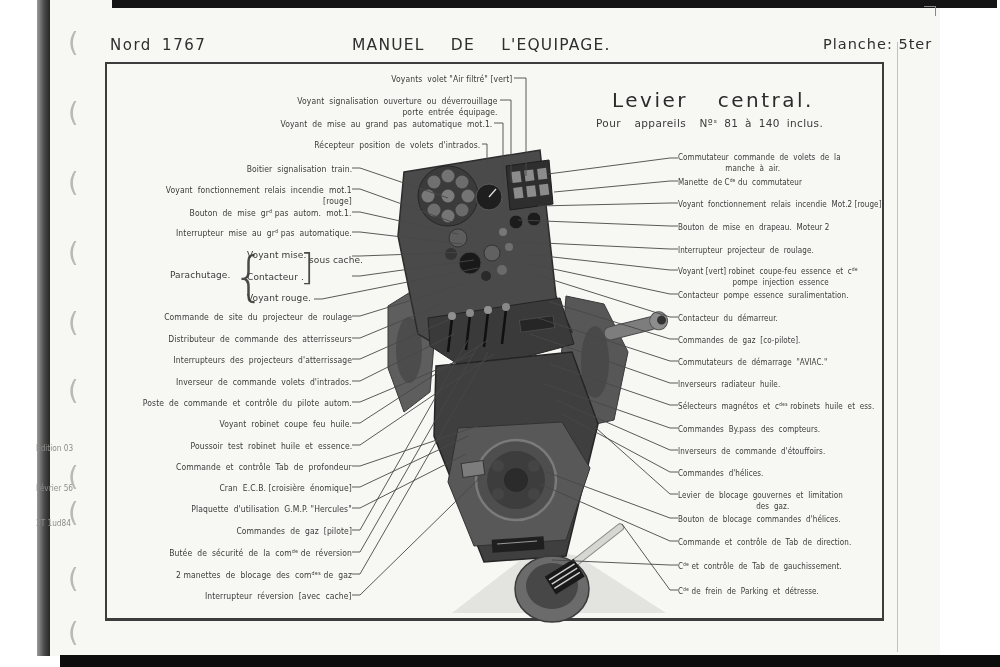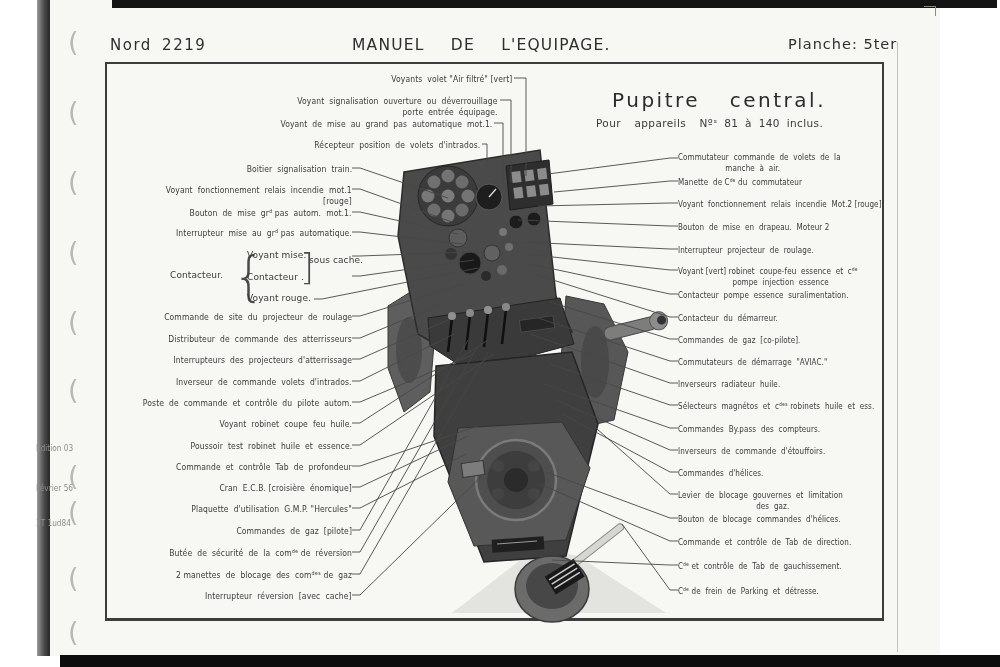--- a/index.html
+++ b/index.html
@@ -11,21 +11,21 @@
   .bar-bottom{position:absolute;left:60px;top:655px;width:940px;height:12px;background:#0d0d0d;}
   .spine{position:absolute;left:37px;top:0;width:13px;height:656px;
          background:linear-gradient(to right,#9a9a9a,#4a4a4a 55%,#262626);}
   .page-edge{position:absolute;left:897px;top:42px;width:1px;height:610px;background:#c2c2c0;}
   .corner-mark{position:absolute;left:924px;top:6px;width:11px;height:9px;
                border-top:1px solid #8a8a8a;border-right:1px solid #8a8a8a;}
   .hole{position:absolute;left:68px;font-size:27px;color:#b8b8b4;font-family:"DejaVu Sans",sans-serif;}
   .hdr{position:absolute;color:#2e2e2e;white-space:pre;}
   .hdr-left{left:110px;top:36px;font-size:15px;letter-spacing:1.5px;word-spacing:4px;}
   .hdr-center{left:352px;top:36px;font-size:15.5px;letter-spacing:1.2px;word-spacing:7px;}
-  .hdr-right{left:788px;top:36px;font-size:14.5px;letter-spacing:1px;}
+  .hdr-right{left:823px;top:36px;font-size:14.5px;letter-spacing:1px;}
   .figure-box{position:absolute;left:105px;top:62px;width:775px;height:554px;
               border:2px solid #3c3c3c;border-bottom-width:3px;background:transparent;}
   .fig-title{position:absolute;left:612px;top:88px;font-size:20px;letter-spacing:2.5px;
              word-spacing:6px;color:#2b2b2b;white-space:pre;}
   .fig-subtitle{position:absolute;left:596px;top:117px;font-size:10.5px;letter-spacing:.4px;
                 word-spacing:3px;color:#3a3a3a;white-space:pre;}
   .lbl{position:absolute;font-size:9px;line-height:10.5px;color:#3a3a3a;
        white-space:pre;letter-spacing:.1px;z-index:3;}
   .lblL{text-align:right;transform:scaleX(.85);transform-origin:right top;}
   .lblR{transform:scaleX(.8);transform-origin:left top;}
@@ -51,26 +51,26 @@
 <div class="hole" style="top:96px">(</div>
 <div class="hole" style="top:166px">(</div>
 <div class="hole" style="top:236px">(</div>
 <div class="hole" style="top:306px">(</div>
 <div class="hole" style="top:374px">(</div>
 <div class="hole" style="top:460px">(</div>
 <div class="hole" style="top:496px">(</div>
 <div class="hole" style="top:562px">(</div>
 <div class="hole" style="top:616px">(</div>
 
-<div class="hdr hdr-left">Nord 2219</div>
+<div class="hdr hdr-left">Nord 1767</div>
 <div class="hdr hdr-center">MANUEL  DE  L'EQUIPAGE.</div>
 <div class="hdr hdr-right">Planche: 5ter</div>
 
 <div class="figure-box"></div>
-<div class="fig-title">Pupitre  central.</div>
+<div class="fig-title">Levier  central.</div>
 <div class="fig-subtitle">Pour  appareils  Nºˢ 81 à 140 inclus.</div>
 
 <svg class="art" width="1000" height="667" viewBox="0 0 1000 667">
 
   <polygon points="452,613 536,548 578,556 666,613" fill="#e3e3df"></polygon>
 
   <polygon points="388,306 420,286 436,320 430,392 404,412 388,368" fill="#5e5e5e" stroke="#3a3a3a" stroke-width="1"></polygon>
   <ellipse cx="409" cy="350" rx="13" ry="33" fill="#4c4c4c"></ellipse>
   <polygon points="566,296 604,304 628,352 614,420 578,428 560,372" fill="#575757" stroke="#383838" stroke-width="1"></polygon>
   <ellipse cx="595" cy="362" rx="14" ry="36" fill="#494949"></ellipse>
@@ -220,21 +220,21 @@
 <div class="lbl lblL" style="right:648px;top:419px">Voyant  robinet  coupe  feu  huile.</div>
 <div class="lbl lblL" style="right:648px;top:441px">Poussoir  test  robinet  huile  et  essence.</div>
 <div class="lbl lblL" style="right:648px;top:462px">Commande  et  contrôle  Tab  de  profondeur</div>
 <div class="lbl lblL" style="right:648px;top:483px">Cran  E.C.B. [croisière  énomique]</div>
 <div class="lbl lblL" style="right:648px;top:504px">Plaquette  d'utilisation  G.M.P. "Hercules"</div>
 <div class="lbl lblL" style="right:648px;top:526px">Commandes  de  gaz  [pilote]</div>
 <div class="lbl lblL" style="right:648px;top:548px">Butée  de  sécurité  de  la  comᵈᵉ de  réversion</div>
 <div class="lbl lblL" style="right:648px;top:570px">2 manettes  de  blocage  des  comᵈᵉˢ de  gaz</div>
 <div class="lbl lblL" style="right:648px;top:591px">Interrupteur  réversion  [avec  cache]</div>
 
-<div class="lbl" style="left:170px;top:270px">Contacteur.</div>
+<div class="lbl" style="left:170px;top:270px">Parachutage.</div>
 <div class="brace">{</div>
 <div class="lbl" style="left:247px;top:250px">Voyant mise.</div>
 <div class="lbl" style="left:247px;top:272px">Contacteur .</div>
 <div class="bracket">]</div>
 <div class="lbl" style="left:309px;top:255px">sous cache.</div>
 <div class="lbl" style="left:247px;top:293px">Voyant rouge.</div>
 
 <div class="lbl lblR" style="left:678px;top:152px">Commutateur  commande  de  volets  de  la
                     manche  à  air.</div>
 <div class="lbl lblR" style="left:678px;top:177px">Manette  de Cᵈᵉ du  commutateur</div>

